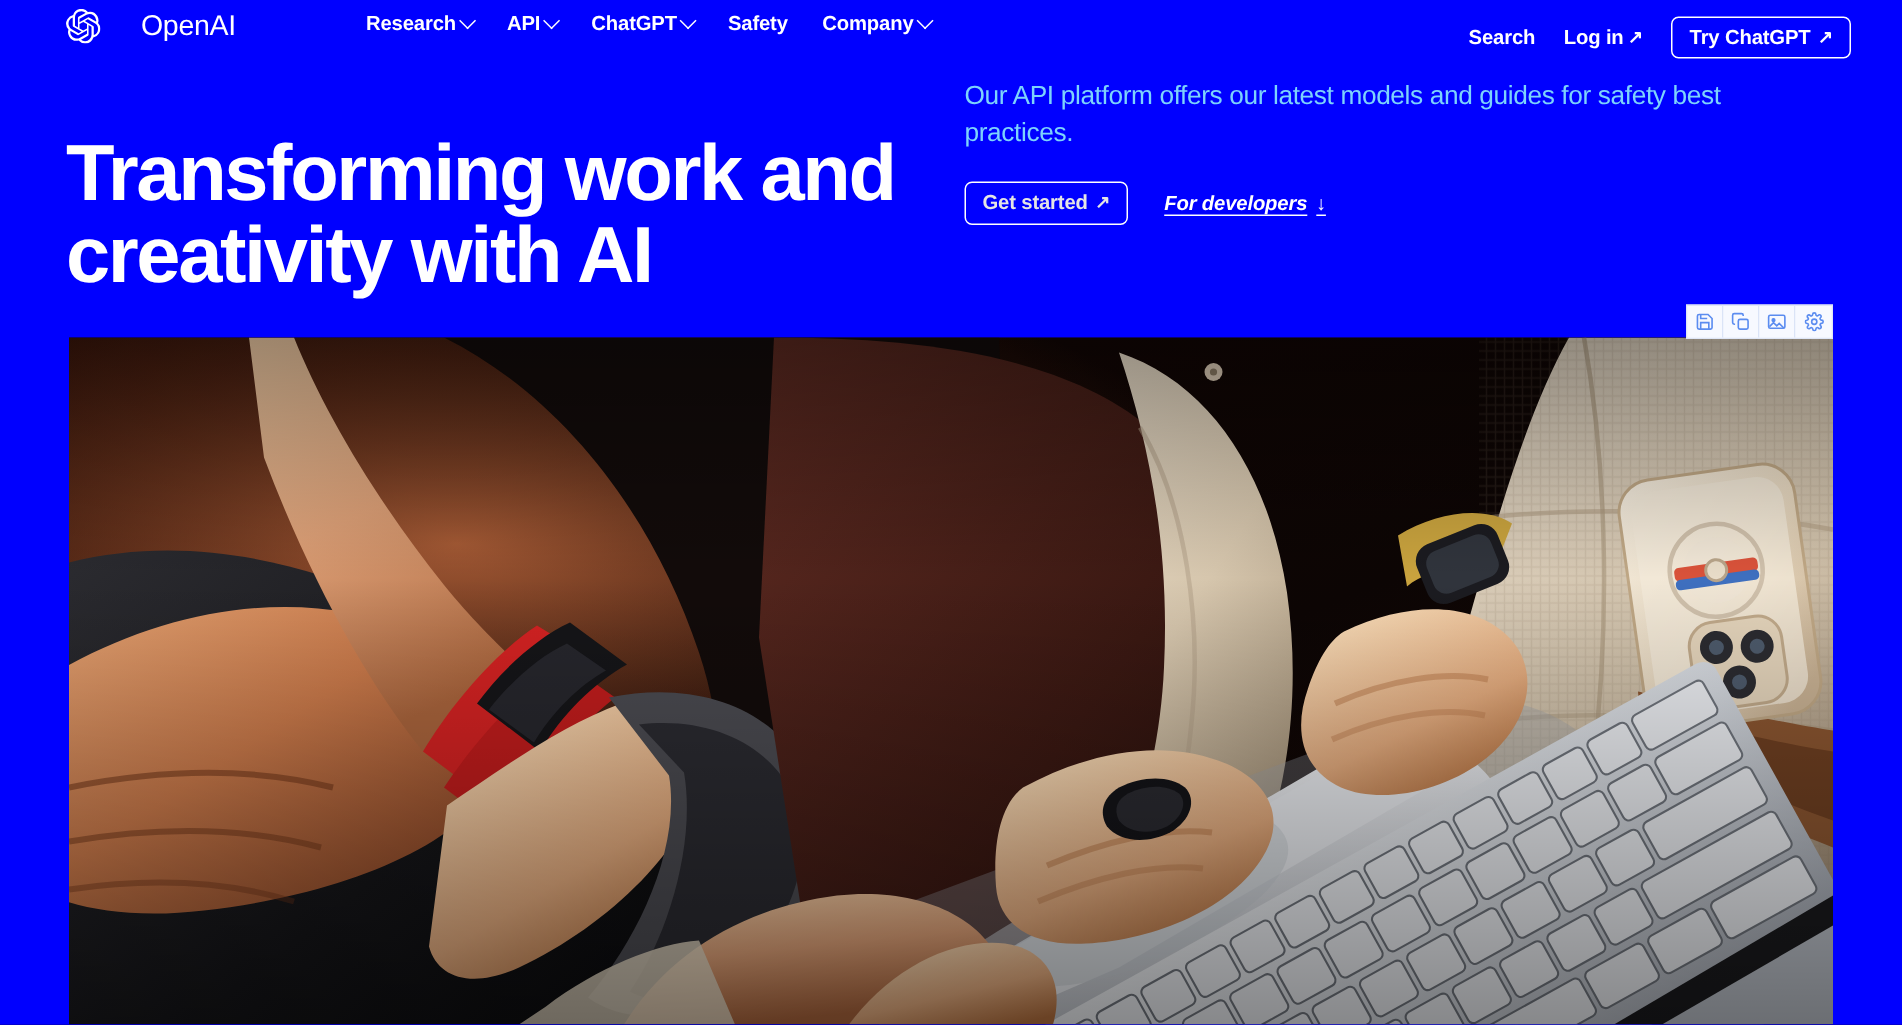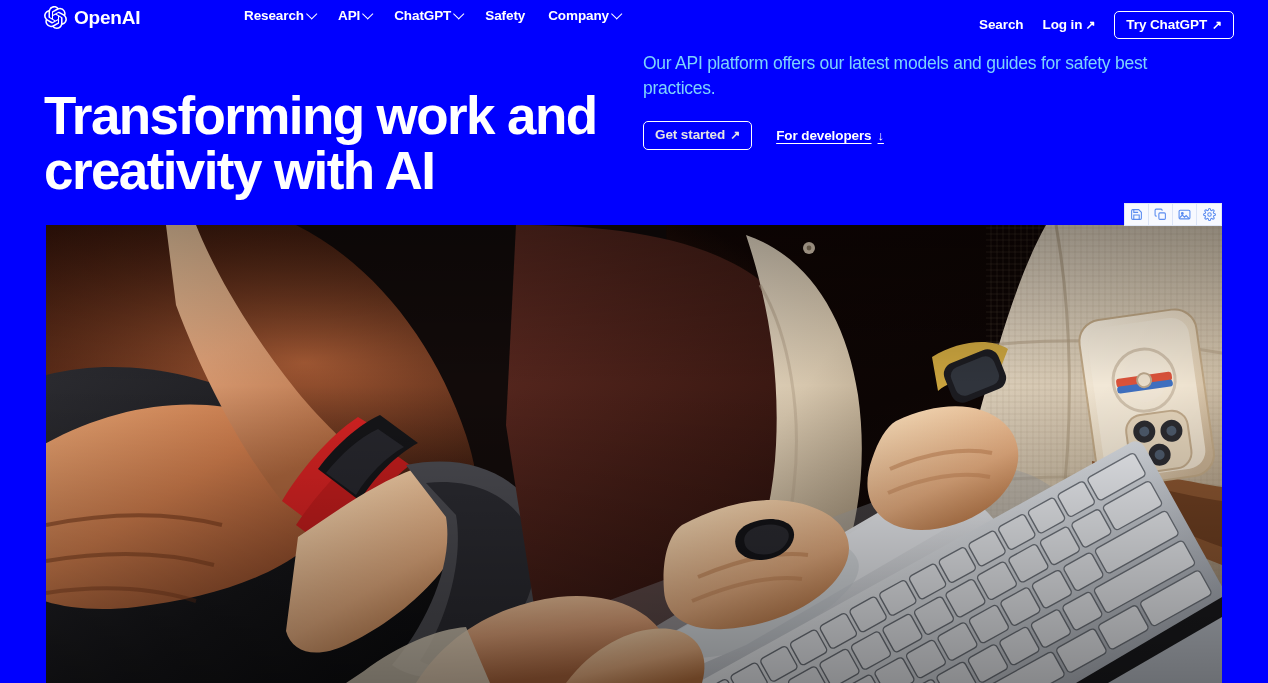--- a/index.html
+++ b/index.html
@@ -38,23 +38,24 @@
     top: 4px;
     display: flex;
     align-items: center;
     gap: 7px;
     height: 26px;
   }
   .brand-logo { width: 23px; height: 23px; display: block; }
   .brand-name {
     color: #ffffff;
     font-size: 19px;
-    font-weight: 700;
+    font-weight: 400;
     letter-spacing: -0.2px;
     line-height: 23px;
+    margin-left: 20px;
   }
 
   .nav-main {
     position: absolute;
     left: 244px;
     top: 7px;
     display: flex;
     align-items: flex-end;
     gap: 23px;
   }
@@ -174,20 +175,21 @@
     font-weight: 600;
     letter-spacing: -0.1px;
     text-decoration: underline;
     text-underline-offset: 2.5px;
     text-decoration-thickness: 1px;
     display: inline-flex;
     align-items: center;
     gap: 6px;
     cursor: pointer;
     white-space: nowrap;
+    font-style: italic;
   }
   .link-underline .arrow-dn {
     text-decoration: none;
     display: inline-block;
     font-size: 13px;
     line-height: 1;
   }
 
   
   .media {

